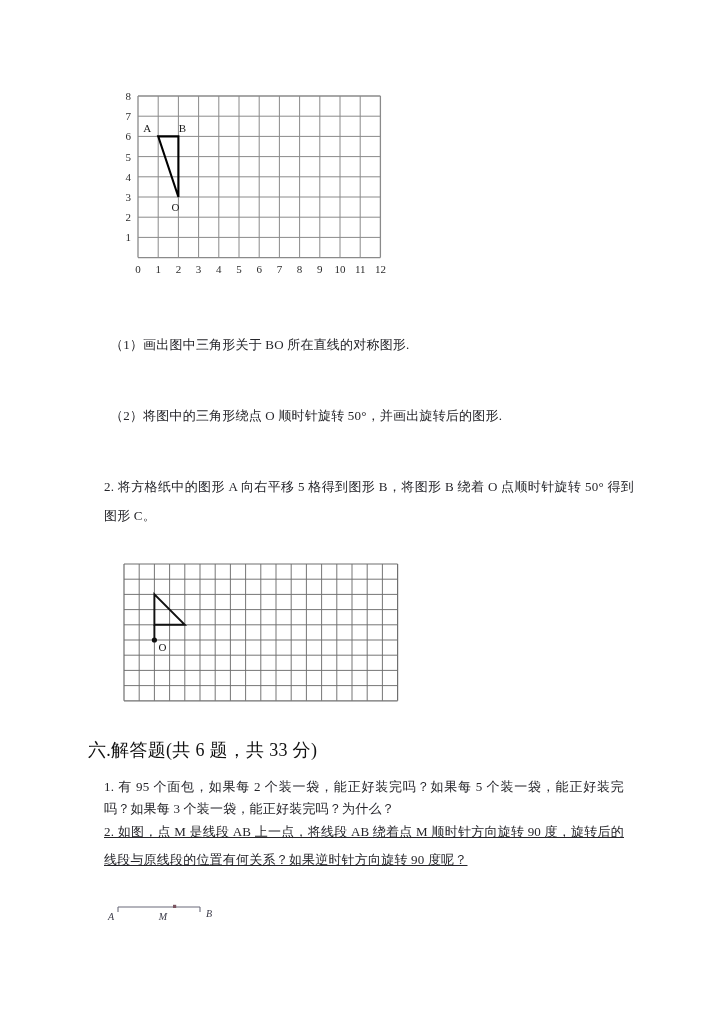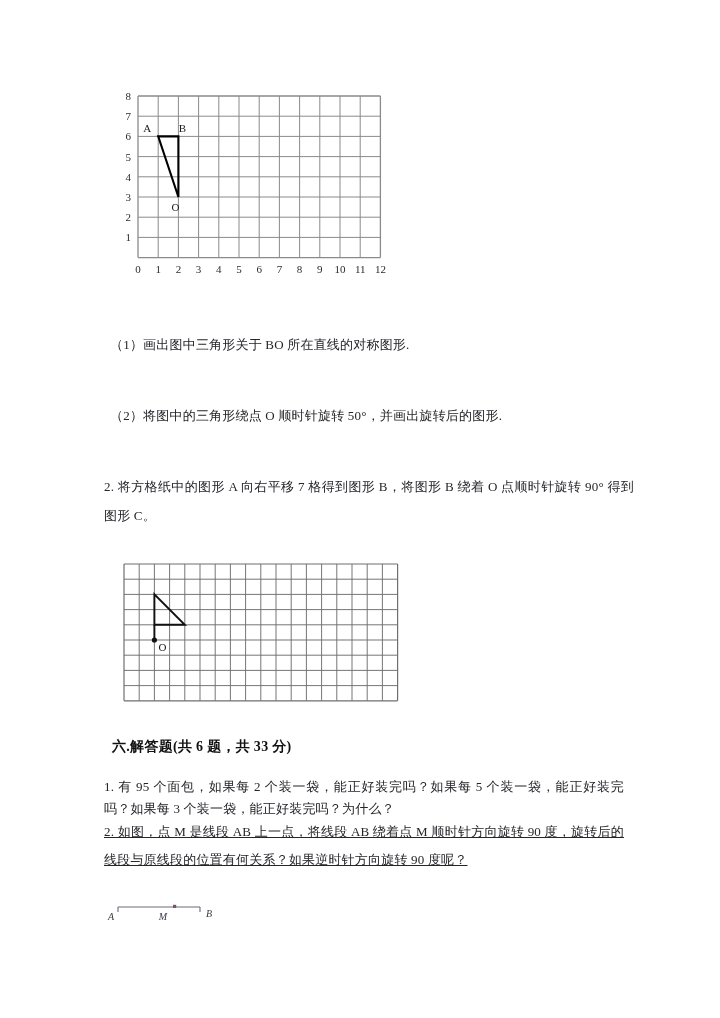--- a/index.html
+++ b/index.html
@@ -61,24 +61,24 @@
     position: absolute;
     left: 122px;
     top: 560px;
     width: 285px;
     height: 150px;
   }
 
   
   #section-heading {
     position: absolute;
-    left: 112px;
+    left: 88px;
     top: 738px;
-    font-size: 14px;
-    font-weight: bold;
+    font-size: 18px;
+    font-weight: normal;
     color: #111;
     letter-spacing: 0.3px;
     font-family: "Liberation Serif", "DejaVu Serif", serif;
   }
 
   #q-bread  { left: 104px; top: 776px; width: 520px; line-height: 1.72; }
   #q-rotate { left: 104px; top: 818px; width: 520px; line-height: 2.15; text-decoration: underline; }
 
   
   #figure-segment {
@@ -159,21 +159,21 @@
           <text x="70.4" y="44.4" class="pt-label" text-anchor="middle">B</text>
           <text x="63.400000000000006" y="123" class="pt-label" text-anchor="middle">O</text>
         </g>
     </svg>
   </div>
 
   <div class="para" id="q1-sub-a">（1）画出图中三角形关于 BO 所在直线的对称图形.</div>
 
   <div class="para" id="q1-sub-b">（2）将图中的三角形绕点 O 顺时针旋转 50°，并画出旋转后的图形.</div>
 
-  <div class="para" id="q2-stem">2. 将方格纸中的图形 A 向右平移 7 格得到图形 B，将图形 B 绕着 O 点顺时针旋转 90° 得到图形 C。</div>
+  <div class="para" id="q2-stem">2. 将方格纸中的图形 A 向右平移 5 格得到图形 B，将图形 B 绕着 O 点顺时针旋转 50° 得到图形 C。</div>
 
   <div id="figure-two">
     <svg class="grid-svg" width="285" height="150" viewBox="0 0 285 150">
       <g id="f2-grid">
           <line x1="2" y1="4" x2="2" y2="140.79999999999998" stroke="#6f6f6f" stroke-width="1.2"></line>
           <line x1="17.2" y1="4" x2="17.2" y2="140.79999999999998" stroke="#6f6f6f" stroke-width="0.95"></line>
           <line x1="32.4" y1="4" x2="32.4" y2="140.79999999999998" stroke="#6f6f6f" stroke-width="0.95"></line>
           <line x1="47.599999999999994" y1="4" x2="47.599999999999994" y2="140.79999999999998" stroke="#6f6f6f" stroke-width="0.95"></line>
           <line x1="62.8" y1="4" x2="62.8" y2="140.79999999999998" stroke="#6f6f6f" stroke-width="0.95"></line>
           <line x1="78" y1="4" x2="78" y2="140.79999999999998" stroke="#6f6f6f" stroke-width="0.95"></line>

